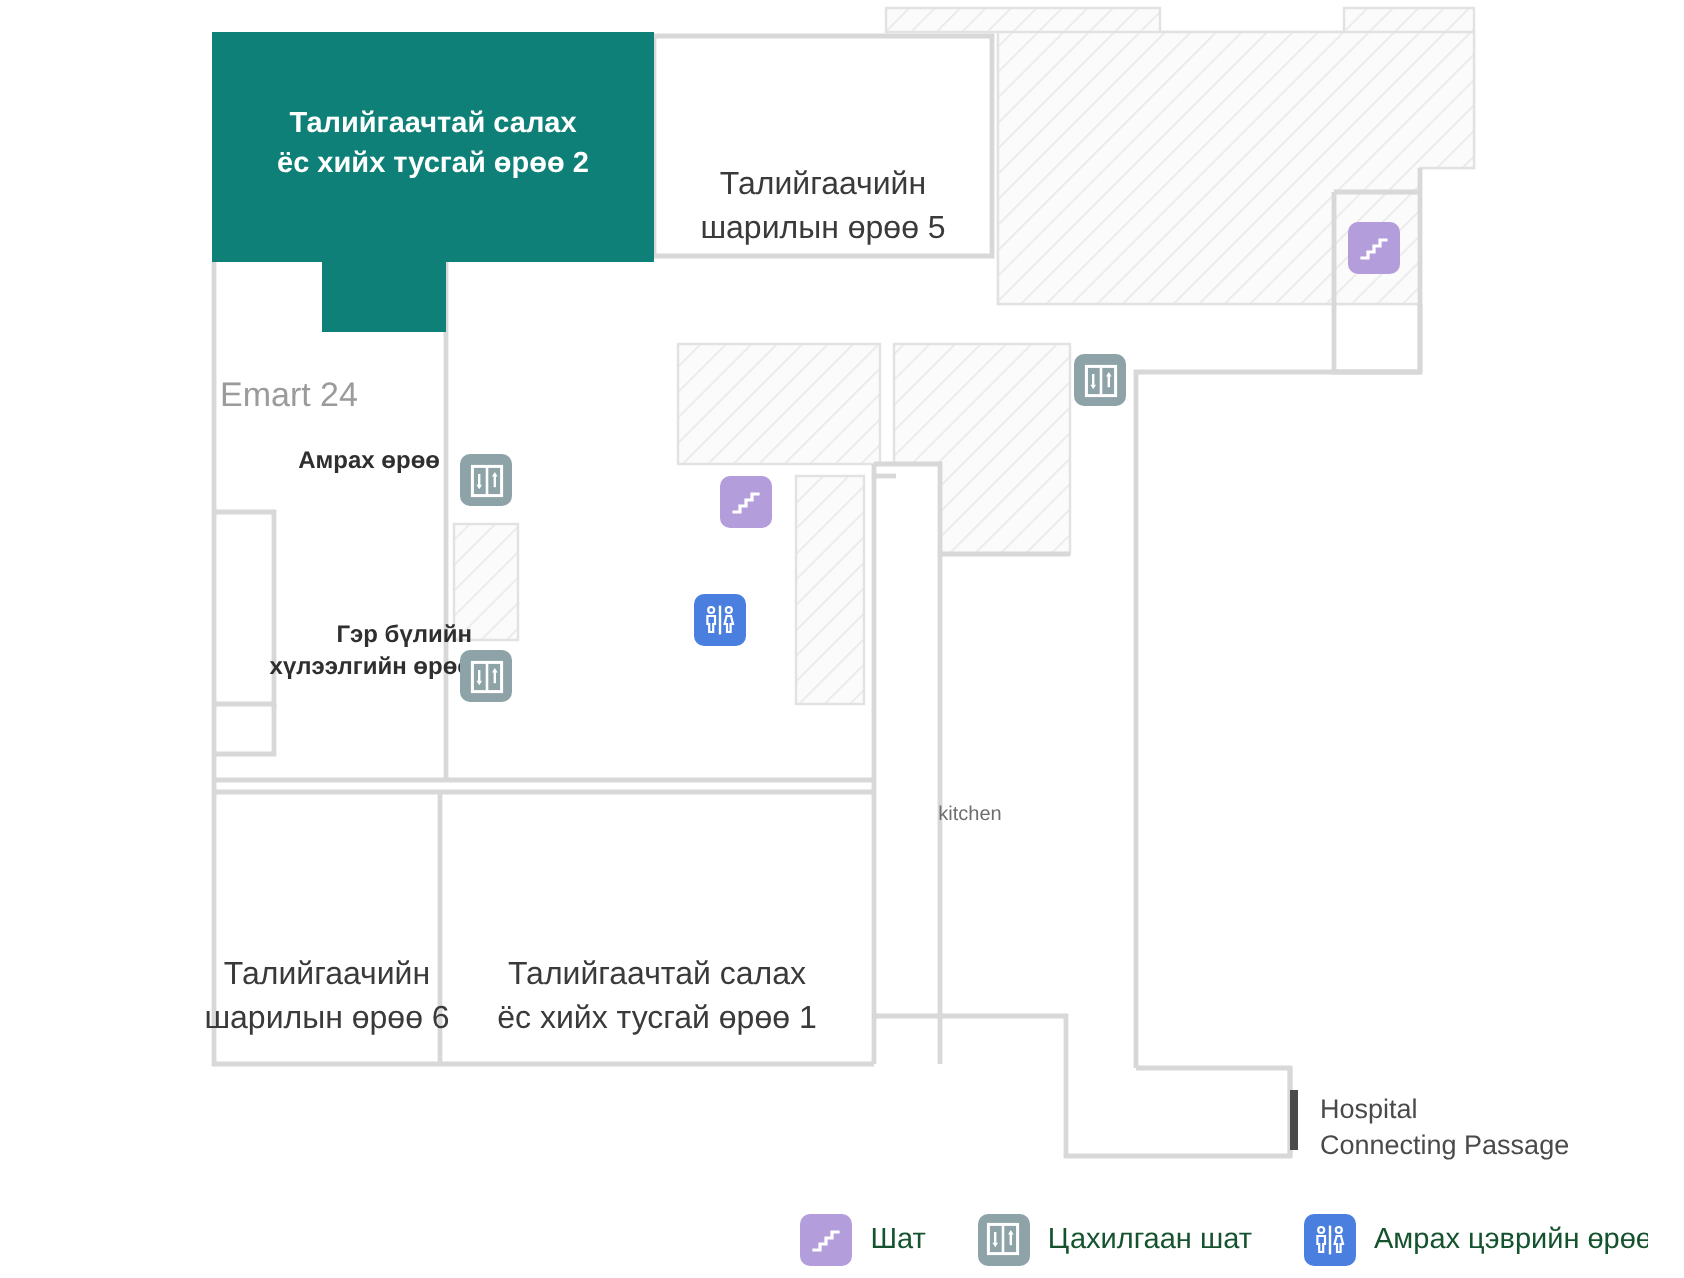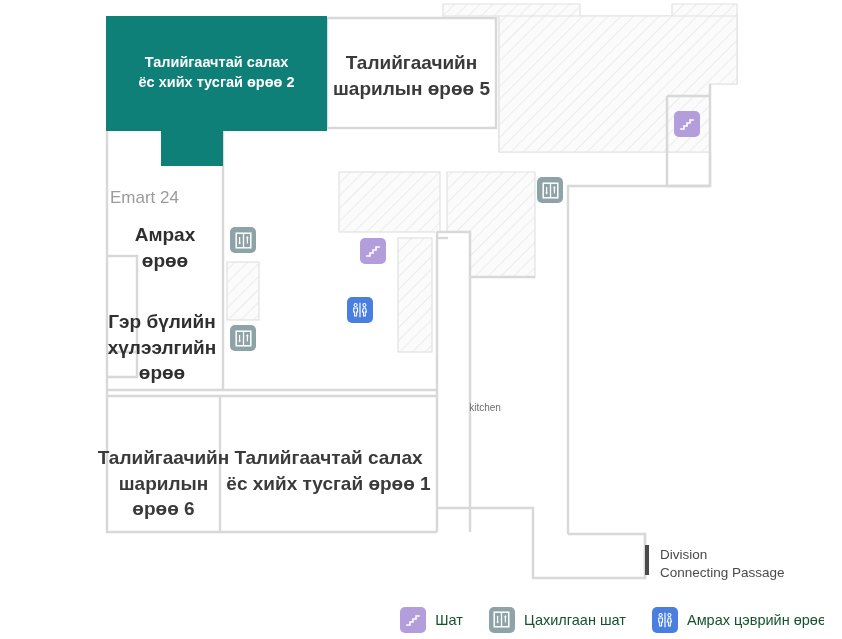--- a/index.html
+++ b/index.html
@@ -27,27 +27,29 @@
   
   .room-label {
     position: absolute;
     text-align: center;
     line-height: 1.35;
     white-space: pre-line;
     pointer-events: none;
   }
   .room-label.primary {
     color: #3a3a3a;
-    font-size: 19px;
-    font-weight: 700;
+    font-size: 16px;
+    font-weight: 400;
+    margin-top: 32px;
   }
   .room-label.bold {
     color: #2f2f2f;
-    font-size: 19px;
+    font-size: 12px;
     font-weight: 700;
+    text-align: right;
   }
   .room-label.muted {
     color: #9b9b9b;
     font-size: 17px;
     font-weight: 400;
   }
   .room-label.onteal {
     color: #ffffff;
     font-size: 14.5px;
     font-weight: 700;
@@ -261,21 +263,21 @@
     <svg width="18" height="18" viewBox="0 0 18 18">
       <line x1="9" y1="1.8" x2="9" y2="16.2" stroke="#ffffff" stroke-width="1.2"></line>
       <circle cx="4.6" cy="4.0" r="1.5" fill="none" stroke="#ffffff" stroke-width="1.1"></circle>
       <path d="M2.7,7.0 L6.5,7.0 L6.5,11.0 L5.6,11.0 L5.6,15.0 L3.6,15.0 L3.6,11.0 L2.7,11.0 Z" fill="none" stroke="#ffffff" stroke-width="1.1"></path>
       <circle cx="13.4" cy="4.0" r="1.5" fill="none" stroke="#ffffff" stroke-width="1.1"></circle>
       <path d="M11.3,11.0 L12.3,7.0 L14.5,7.0 L15.5,11.0 L14.3,11.0 L14.3,15.0 L12.5,15.0 L12.5,11.0 Z" fill="none" stroke="#ffffff" stroke-width="1.1"></path>
     </svg>
   </div>
 
   <div class="passage-tick" style="left:645px; top:545px;"></div>
-  <div class="passage-label" style="left:660px; top:546px;">Division
+  <div class="passage-label" style="left:660px; top:546px;">Hospital
 Connecting Passage</div>
 
   <div id="legend">
 
     <div class="legend-item">
       <span class="legend-swatch stairs">
         <svg width="16" height="16" viewBox="0 0 16 16">
           <polyline points="2,13 5,13 5,10 8,10 8,7 11,7 11,4 14,4" fill="none" stroke="#ffffff" stroke-width="1.6" stroke-linejoin="miter" stroke-linecap="square"></polyline>
         </svg>
       </span>

